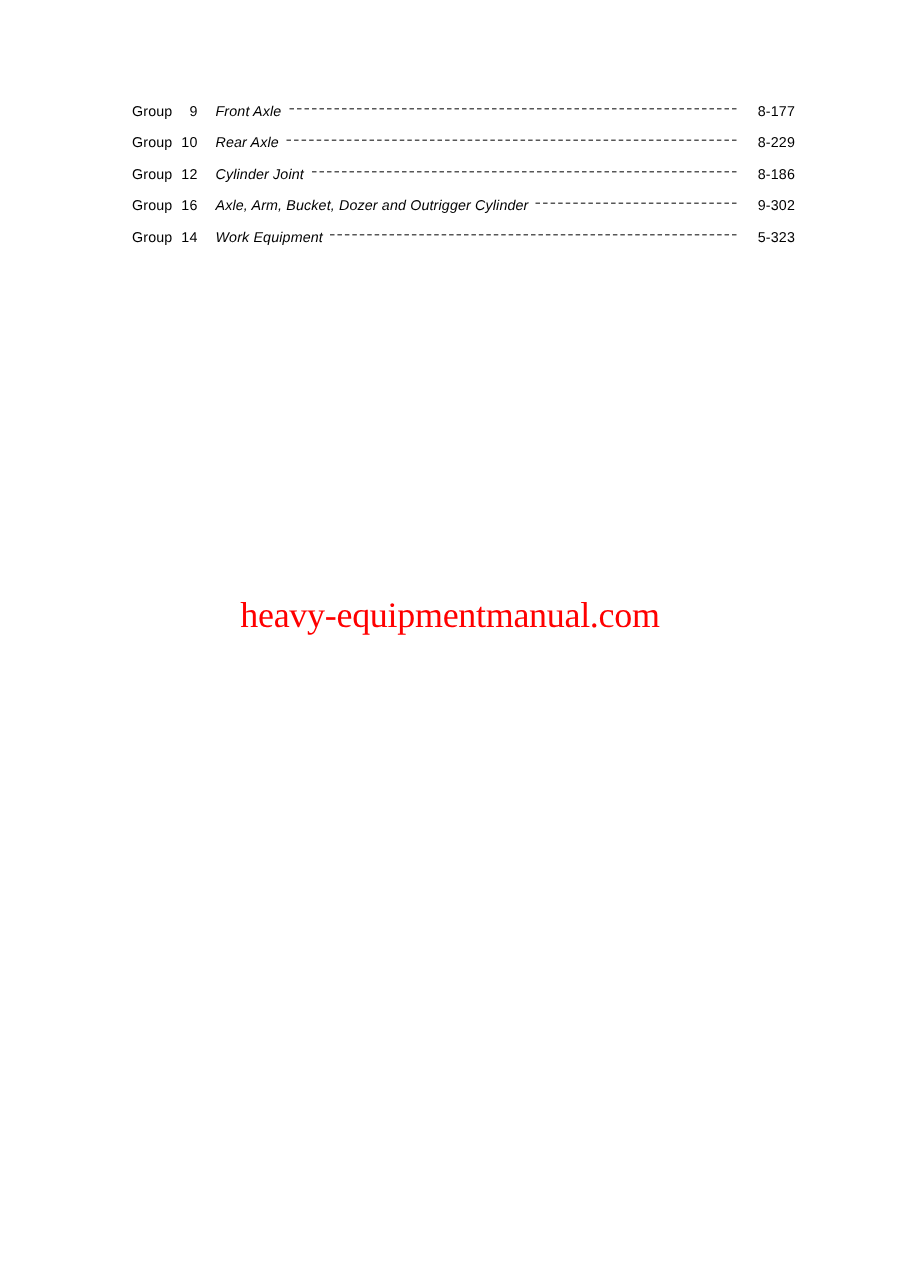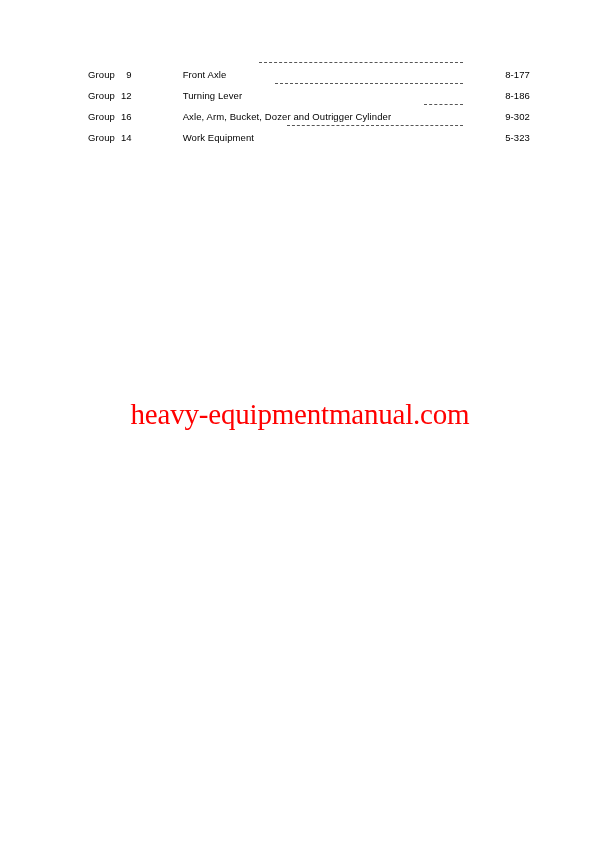--- a/index.html
+++ b/index.html
@@ -23,42 +23,42 @@
     background: #ffffff;
   }
   .toc {
     position: absolute;
     left: 88px;
     top: 64px;
     width: 442px;
   }
   .toc-row {
     display: flex;
-    align-items: flex-start;
+    align-items: center;
     width: 100%;
     height: 21px;
     font-size: 9.5px;
     line-height: 21px;
     color: #000;
     white-space: nowrap;
-    gap: 28px;
   }
   .toc-group {
     flex: 0 0 auto;
     letter-spacing: 0.1px;
   }
   .toc-num {
     display: inline-block;
     min-width: 14px;
     text-align: right;
   }
   .toc-title {
     flex: 0 0 auto;
-    margin-left: 23px;
+    margin-left: 12px;
     letter-spacing: 0.1px;
+    font-style: italic;
   }
   .toc-dots {
     flex: 1 1 auto;
     margin: 0 5px;
     position: relative;
     height: 1px;
     top: -3px;
     border-bottom: 1px dashed #3a3a3a;
     opacity: 0.85;
   }
@@ -68,21 +68,21 @@
     min-width: 34px;
     letter-spacing: 0.1px;
   }
   .watermark {
     position: absolute;
     left: 0;
     top: 398px;
     width: 600px;
     text-align: center;
     font-family: "Liberation Serif", serif;
-    font-size: 29px;
+    font-size: 24px;
     color: #ff0000;
     letter-spacing: -0.2px;
   }
 </style>
 </head>
 <body>
 
 <div class="page">
 
   <div class="toc">
@@ -90,28 +90,37 @@
     <div class="toc-row">
       <span class="toc-group">
         <span>Group</span>
         <span class="toc-num">9</span>
       </span>
       <span class="toc-title">Front Axle</span>
       <span class="toc-dots"></span>
       <span class="toc-page">8-177</span>
     </div>
 
+    <div class="toc-row">
+      <span class="toc-group">
+        <span>Group</span>
+        <span class="toc-num">10</span>
+      </span>
+      <span class="toc-title">Rear Axle</span>
+      <span class="toc-dots"></span>
+      <span class="toc-page">8-229</span>
+    </div>
 
 
     <div class="toc-row">
       <span class="toc-group">
         <span>Group</span>
         <span class="toc-num">12</span>
       </span>
-      <span class="toc-title">Turning Lever</span>
+      <span class="toc-title">Cylinder Joint</span>
       <span class="toc-dots"></span>
       <span class="toc-page">8-186</span>
     </div>
 
     <div class="toc-row">
       <span class="toc-group">
         <span>Group</span>
         <span class="toc-num">16</span>
       </span>
       <span class="toc-title">Axle, Arm, Bucket, Dozer and Outrigger Cylinder</span>

